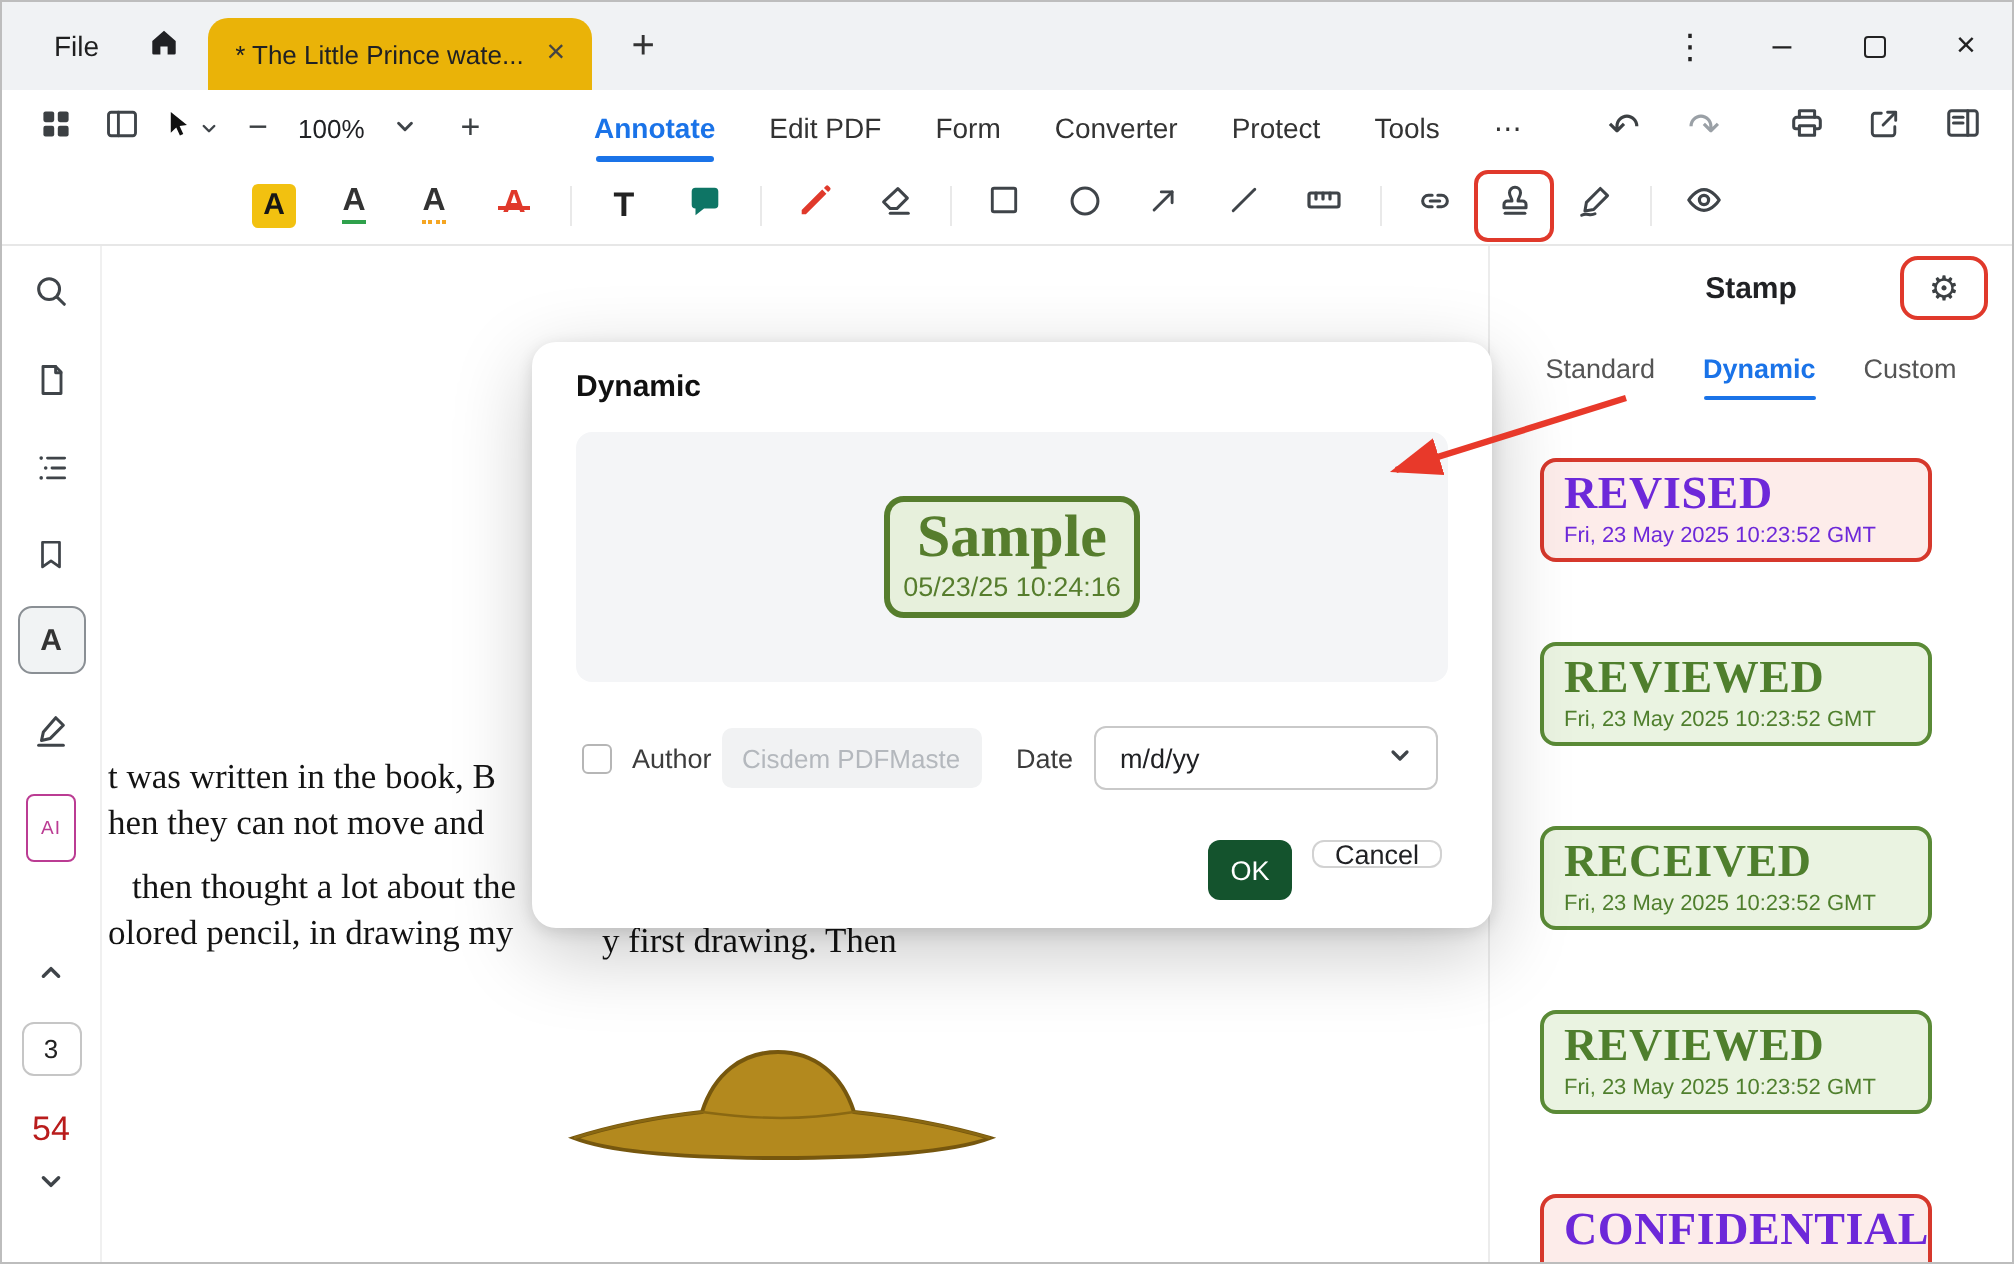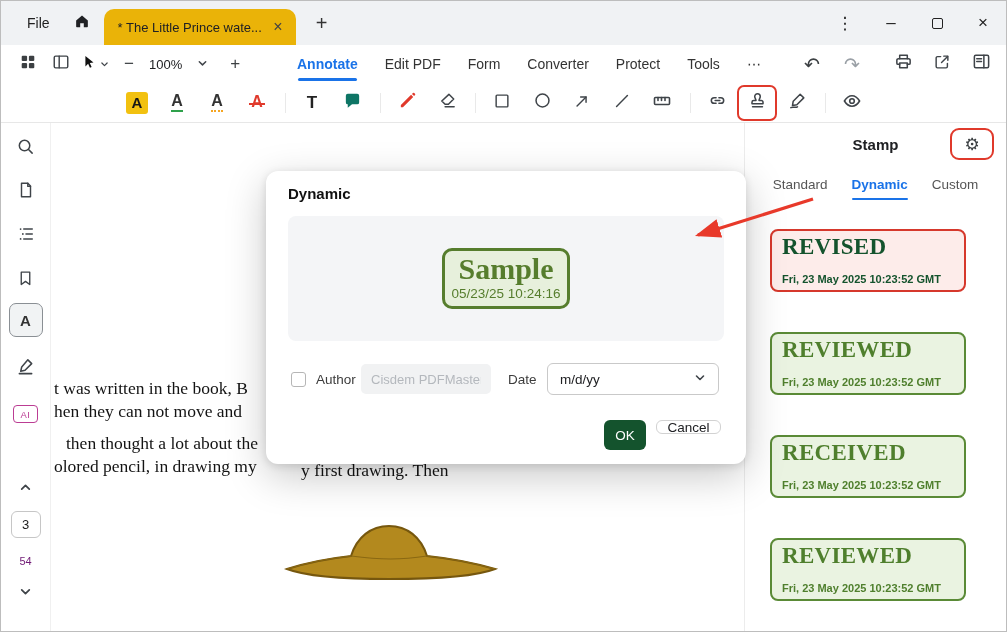--- a/index.html
+++ b/index.html
@@ -43,45 +43,45 @@
   .ann-a.squiggly{border-bottom:2.5px dotted #f5a623}
   .ann-a.strike{color:#e0392b;position:relative;border-bottom:none}
   .ann-a.strike::after{content:"";position:absolute;left:-2px;right:-2px;top:52%;height:2px;background:#e0392b}
   .letter-t{font-weight:700;font-size:17px;color:#222}
   .hl-box{position:absolute;inset:-3px -5px;border:2.5px solid #e0392b;border-radius:7px;pointer-events:none}
 
   
   .sidebar{position:absolute;left:0;top:122px;bottom:0;width:50px;background:#fff;border-right:1px solid #f0f0f0}
   .sb-btn{position:absolute;left:50%;transform:translateX(-50%);width:32px;height:32px;display:flex;align-items:center;justify-content:center;border-radius:6px;cursor:pointer}
   .sb-abox{width:34px;height:34px;border:1.5px solid #8a8f94;border-radius:7px;background:#f1f3f4;font-size:15px;font-weight:700;color:#333}
-  .ai-badge{width:25px;height:18px;border:1.5px solid #bb3c93;border-radius:4px;color:#bb3c93;font-size:9.5px;font-weight:400;display:flex;align-items:center;justify-content:center;letter-spacing:.5px}
+  .ai-badge{width:25px;height:34px;border:1.5px solid #bb3c93;border-radius:4px;color:#bb3c93;font-size:9.5px;font-weight:400;display:flex;align-items:center;justify-content:center;letter-spacing:.5px}
   .page-box{position:absolute;left:50%;transform:translateX(-50%);top:388px;width:30px;height:27px;border:1px solid #c6c6c6;border-radius:6px;display:flex;align-items:center;justify-content:center;font-size:13px;color:#222;cursor:text;background:#fff}
-  .total-pages{position:absolute;left:50%;transform:translateX(-50%);top:432px;font-size:11px;color:#701a75}
+  .total-pages{position:absolute;left:50%;transform:translateX(-50%);top:432px;font-size:17px;color:#b91c1c}
 
   
   .content{position:absolute;left:50px;top:122px;right:262px;bottom:0;background:#fff;overflow:hidden}
   .doc-line{position:absolute;font-family:"Liberation Serif",serif;font-size:17.5px;color:#141414;white-space:nowrap}
   .hat{position:absolute;left:230px;top:396px}
 
   
   .stamp-panel{position:absolute;right:0;top:122px;bottom:0;width:262px;background:#fff;border-left:1px solid #ececec;overflow:hidden}
   .panel-header{position:relative;height:40px}
   .panel-title{position:absolute;left:0;right:0;top:13px;text-align:center;font-size:15px;font-weight:700;color:#202124}
   .gear-wrap{position:absolute;right:22px;top:9px;width:24px;height:24px;display:flex;align-items:center;justify-content:center;cursor:pointer;font-size:17px;color:#3c4043}
   .gear-box{position:absolute;inset:-4px -10px;border:2.5px solid #e0392b;border-radius:9px;pointer-events:none}
   .panel-tabs{display:flex;justify-content:center;gap:24px;margin-top:14px}
   .ptab{position:relative;font-size:13.5px;color:#555;padding-bottom:8px;cursor:pointer}
   .ptab.active{color:#1a73e8;font-weight:700}
   .ptab.active::after{content:"";position:absolute;left:0;right:0;bottom:0;height:2.5px;background:#1a73e8;border-radius:2px}
   .stamp-list{position:absolute;left:25px;top:106px;width:196px}
   .stamp-item{border-radius:8px;padding:2px 10px 5px;margin-bottom:40px;cursor:pointer;border:2px solid}
-  .stamp-item.red{color:#14532d;border-color:#d6382c;background:#fdecea}
+  .stamp-item.red{color:#6d28d9;border-color:#d6382c;background:#fdecea}
   .stamp-item.green{color:#4f7f2d;border-color:#5a8a36;background:#eaf3e1}
   .stamp-label{font-family:"Liberation Serif",serif;font-weight:700;font-size:23px;line-height:27px;letter-spacing:.3px;white-space:nowrap}
-  .stamp-date{font-size:11px;font-weight:700;margin-top:13px;white-space:nowrap}
+  .stamp-date{font-size:11px;font-weight:400;margin-top:2px;white-space:nowrap}
 
   
   .dialog{position:absolute;left:265px;top:170px;width:480px;height:293px;background:#fff;border-radius:12px;box-shadow:0 12px 40px rgba(0,0,0,.22),0 2px 8px rgba(0,0,0,.12);z-index:50}
   .dialog-title{position:absolute;left:22px;top:14px;font-size:15px;font-weight:700;color:#111}
   .preview{position:absolute;left:22px;top:45px;width:436px;height:125px;background:#f4f5f7;border-radius:8px;display:flex;align-items:center;justify-content:center}
   .sample-stamp{border:3px solid #567d2d;border-radius:10px;background:#e7f0dc;padding:0 7px 5px;text-align:center;color:#567d2d}
   .sample-text{font-family:"Liberation Serif",serif;font-size:30px;font-weight:600;line-height:35px}
   .sample-date{font-size:13.5px}
   .checkbox{position:absolute;left:25px;top:201px;width:15px;height:15px;border:1.5px solid #b6b6b6;border-radius:3px;cursor:pointer;background:#fff}
   .author-label{position:absolute;left:50px;top:201px;font-size:13.5px;color:#3c3c3c}

